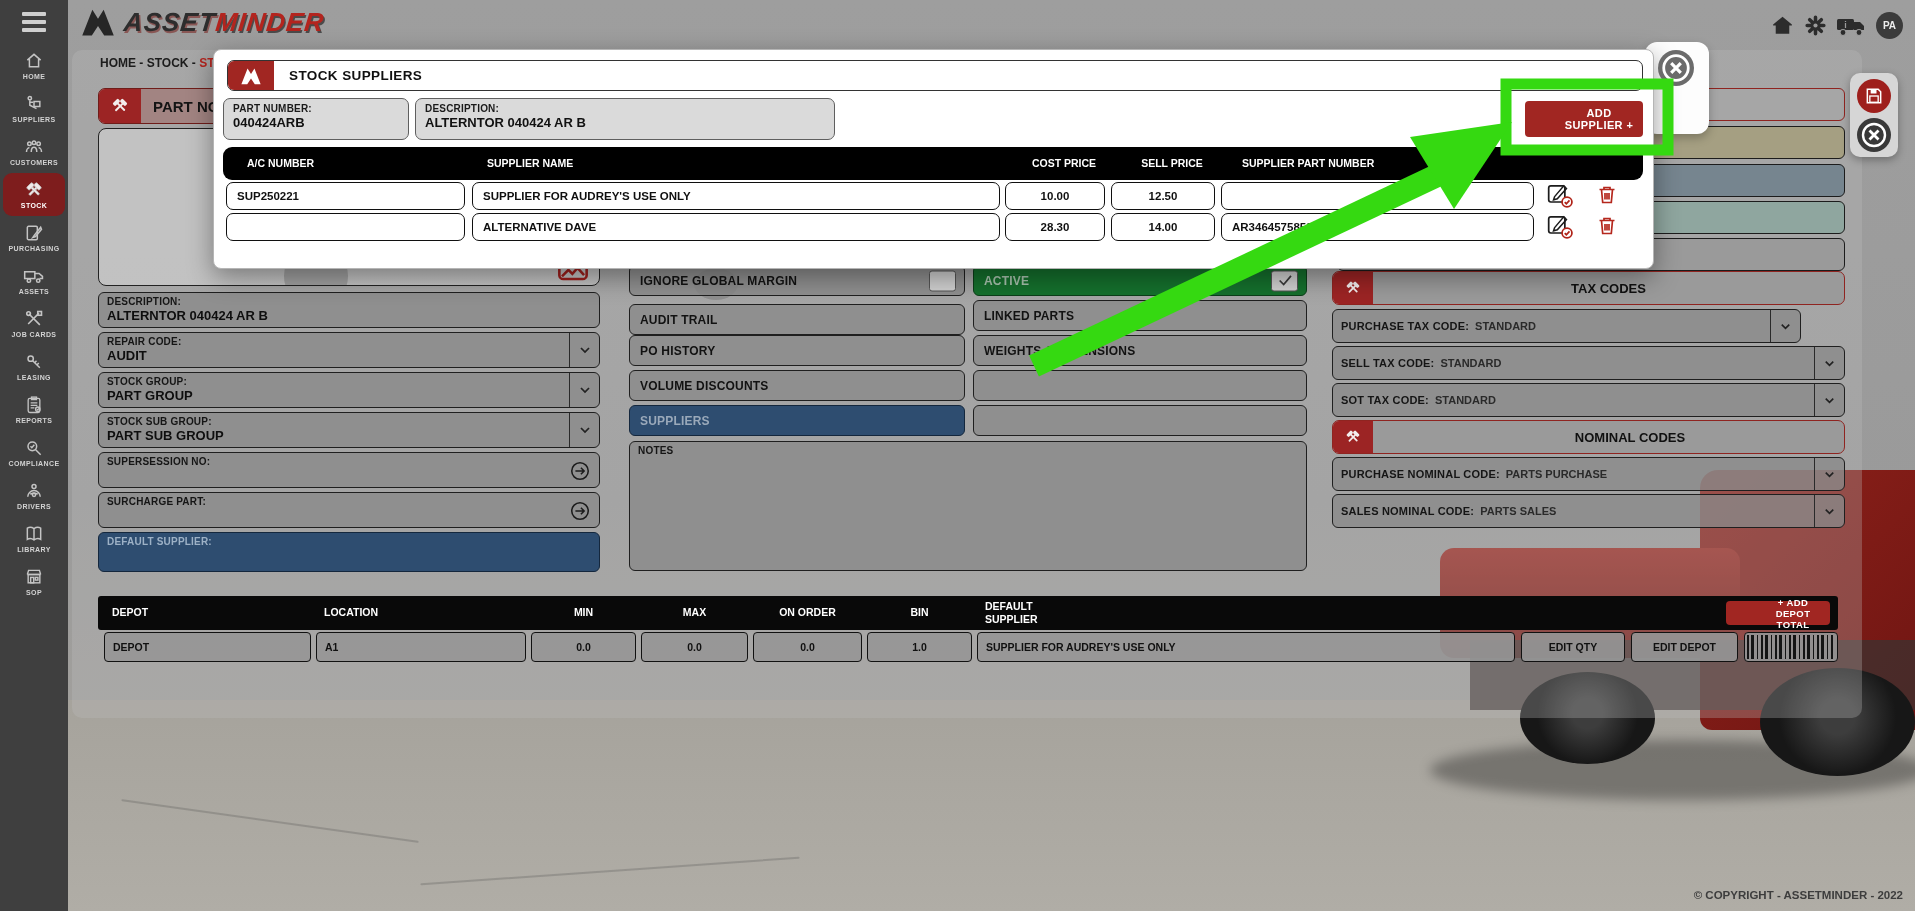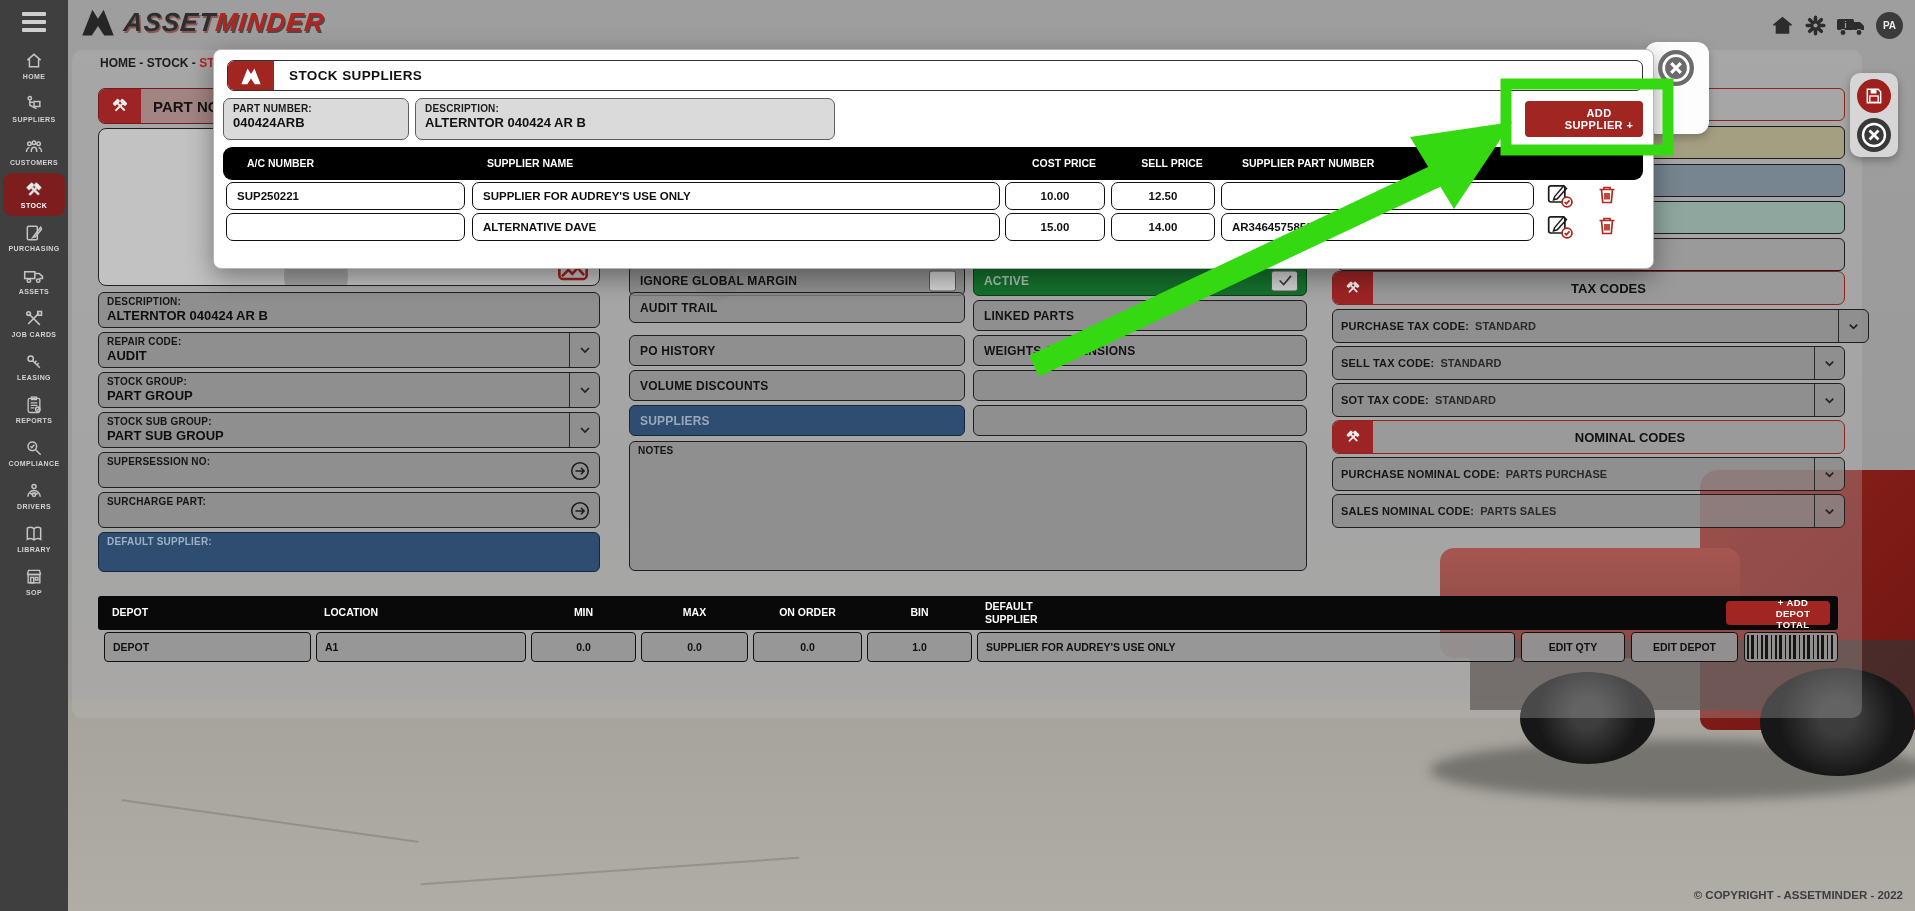--- a/index.html
+++ b/index.html
@@ -322,21 +322,21 @@
     <div class="checkbox"></div>
   </div>
   <div class="abs btn" style="left:973px;top:265px;width:334px;height:31px;z-index:3;background:#15702d;border-color:#0c3f19;color:#a9c3ae;">
     <span>ACTIVE</span>
     <div class="checkbox">
       <svg width="16" height="14" viewBox="0 0 24 20" fill="none" stroke="#3a3a3a" stroke-width="2.6">
           <path d="M4 10 l6 6 L21 3"></path>
         </svg>
     </div>
   </div>
-  <div class="abs btn" style="left:629px;top:292px;width:336px;height:31px;z-index:3;">
+  <div class="abs btn" style="left:629px;top:304px;width:336px;height:31px;z-index:3;">
       <span>AUDIT TRAIL</span>
     </div>
   <div class="abs btn" style="left:973px;top:300px;width:334px;height:31px;z-index:3;">
       <span>LINKED PARTS</span>
     </div>
   <div class="abs btn" style="left:629px;top:335px;width:336px;height:31px;z-index:3;">
       <span>PO HISTORY</span>
     </div>
   <div class="abs btn" style="left:973px;top:335px;width:334px;height:31px;z-index:3;">
       <span>WEIGHTS &amp; DIMENSIONS</span>
@@ -369,21 +369,21 @@
             </g>
             <g transform="rotate(-45 12 12)">
               <rect x="11" y="5" width="2.4" height="15" rx="1"></rect>
               <rect x="7.5" y="3.6" width="9" height="4.6" rx="1.5"></rect>
             </g>
           </g>
         </svg>
     </div>
     <div style="flex:1;text-align:center;font-size:13px;font-weight:bold;color:#101010;">TAX CODES</div>
   </div>
-  <div class="abs f" style="left:1332px;top:309px;width:537px;height:34px;z-index:3;display:flex;align-items:center;gap:6px;">
+  <div class="abs f" style="left:1332px;top:309px;width:469px;height:34px;z-index:3;display:flex;align-items:center;gap:6px;">
     <span class="fl" style="font-size:11px;">PURCHASE TAX CODE:</span>
     <span style="font-size:11px;font-weight:bold;color:#2a2a2a;">STANDARD</span>
     <div class="chev">
         <svg width="15" height="15" viewBox="0 0 24 24" fill="none" stroke="#222" stroke-width="2.6">
           <path d="M6 9 l6 6 6-6"></path>
         </svg>
       </div>
   </div>
   <div class="abs f" style="left:1332px;top:346px;width:513px;height:34px;z-index:3;display:flex;align-items:center;gap:6px;">
     <span class="fl" style="font-size:11px;">SELL TAX CODE:</span>
@@ -521,21 +521,21 @@
     </svg>
     <svg style="position:absolute;left:1381px;top:133px;cursor:pointer;" width="24" height="24" viewBox="0 0 24 24">
       <g fill="none" stroke="#b5271d" stroke-width="1.7">
         <path d="M4.5 6.5 h15 M9 6.5 V4.5 h6 v2 M6.5 6.5 l1.2 13 h8.6 l1.2-13"></path>
         <path d="M10 10 v6.5 M12 10 v6.5 M14 10 v6.5"></path>
       </g>
     </svg>
 
     <div class="minput" style="left:12px;top:163px;width:239px;"></div>
     <div class="minput" style="left:258px;top:163px;width:528px;">ALTERNATIVE DAVE</div>
-    <div class="minput" style="left:791px;top:163px;width:100px;justify-content:center;">15.00</div>
+    <div class="minput" style="left:791px;top:163px;width:100px;justify-content:center;">28.30</div>
     <div class="minput" style="left:897px;top:163px;width:104px;justify-content:center;">14.00</div>
     <div class="minput" style="left:1007px;top:163px;width:313px;">AR34645758586</div>
     <svg style="position:absolute;left:1332px;top:162px;cursor:pointer;" width="28" height="28" viewBox="0 0 26 26">
       <rect x="2.5" y="4.5" width="15" height="15" rx="2" fill="none" stroke="#1c1c1c" stroke-width="1.6"></rect>
       <path d="M8 14.5 L16.5 4.5 L19 7 L10.5 16.5 L7 17.5 Z" fill="none" stroke="#1c1c1c" stroke-width="1.4"></path>
       <circle cx="19.5" cy="19.5" r="4.6" fill="#fff" stroke="#b02318" stroke-width="1.6"></circle>
       <path d="M17.4 19.6 l1.5 1.5 L21.8 18" fill="none" stroke="#b02318" stroke-width="1.6"></path>
     </svg>
     <svg style="position:absolute;left:1381px;top:164px;cursor:pointer;" width="24" height="24" viewBox="0 0 24 24">
       <g fill="none" stroke="#b5271d" stroke-width="1.7">

